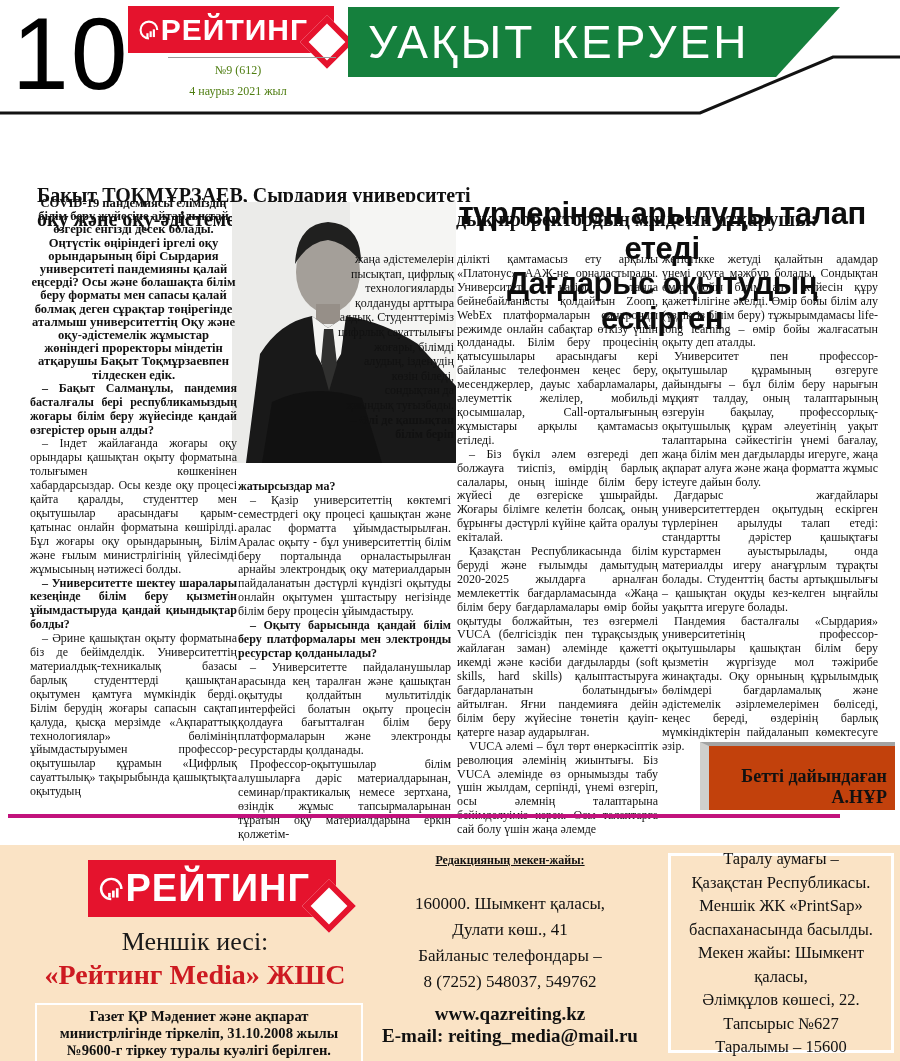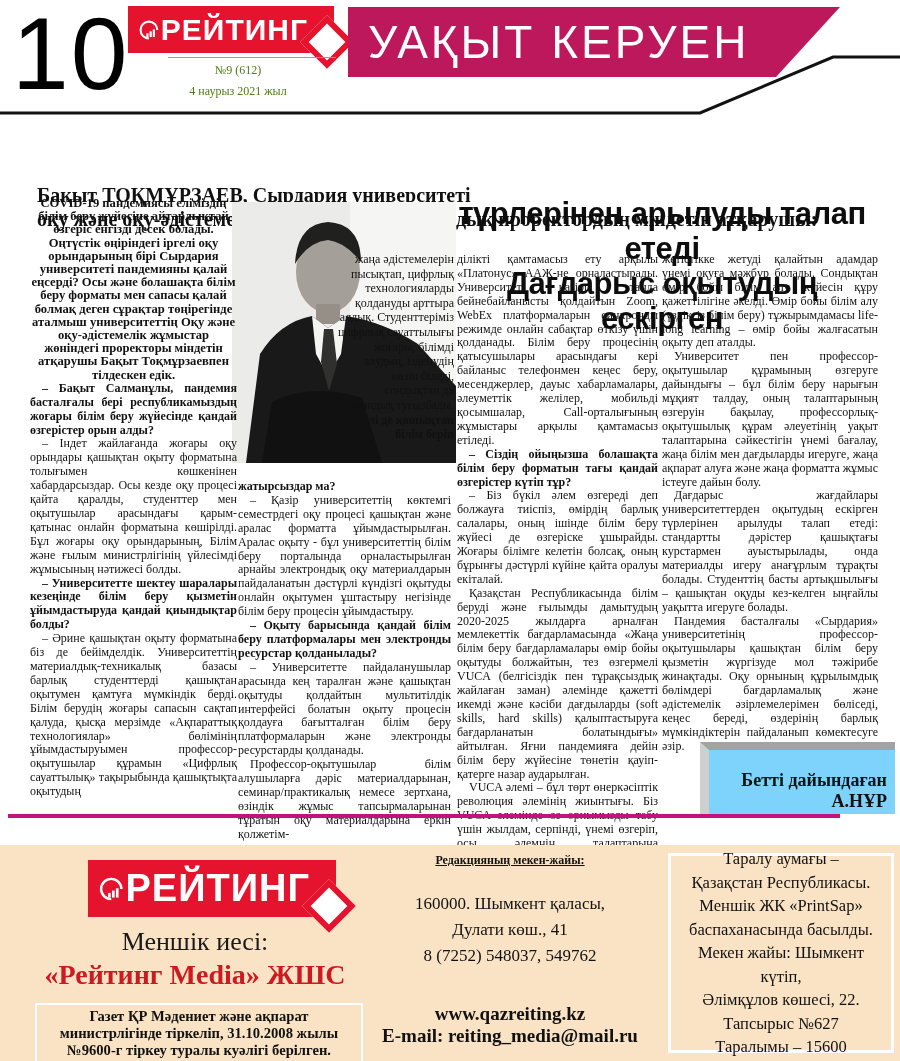--- a/index.html
+++ b/index.html
@@ -12,21 +12,21 @@
   .logo-box{position:absolute;background:#e5132d;display:flex;align-items:center;gap:1px;
       padding:0 26px 0 10px;}
   .logo-box.header-logo{left:128px;top:6px;width:170px;height:47px;}
   .logo-text{color:#fff;font-family:"Liberation Sans",sans-serif;font-weight:bold;}
   .header-logo .logo-text{font-size:30px;letter-spacing:1px;}
   .logo-diamond{position:absolute;right:-12px;bottom:-8px;width:26px;height:26px;background:#fff;
       transform:rotate(45deg);border:6px solid #e5132d;}
   .logo-underline{position:absolute;left:168px;top:57px;width:168px;height:1px;background:#9a9a9a;}
   .issue-block{position:absolute;left:140px;top:60px;width:196px;text-align:center;
       font-size:12px;line-height:21px;color:#4d7c0f;}
-  .banner{position:absolute;left:348px;top:7px;width:492px;height:70px;background:#be185d;
+  .banner{position:absolute;left:348px;top:7px;width:492px;height:70px;background:#15803d;
       clip-path:polygon(0 0,100% 0,87% 100%,0 100%);display:flex;align-items:center;}
   .banner-text{color:#fff;font-family:"Liberation Sans",sans-serif;font-size:46px;
       letter-spacing:3px;padding-left:20px;white-space:nowrap;}
   .header-rule{position:absolute;left:0;top:0;width:900px;height:120px;pointer-events:none;}
 
   
   .byline{position:absolute;left:37px;top:142px;width:840px;font-weight:bold;font-size:20px;
       line-height:24px;margin-top:41px;}
 
   
@@ -34,21 +34,21 @@
       font-family:"Liberation Sans",sans-serif;font-weight:bold;font-size:31px;line-height:35px;
       letter-spacing:-0.5px;color:#0d0d0d;}
   .col{position:absolute;font-size:12px;line-height:13.9px;text-align:justify;}
   .para{margin:0;text-indent:12px;}
   .para.lead{font-weight:bold;text-indent:0;text-align:center;font-size:12.6px;line-height:13.2px;}
   .para.q{font-weight:bold;}
   .para.cont{text-indent:0;}
   .photo-side .para{text-align:right;}
   .photo-frame{position:absolute;left:232px;top:202px;width:224px;height:261px;}
   .credit{position:absolute;left:700px;top:742px;width:178px;height:58px;
-      border-left:9px solid #cfcfcd;border-top:8px solid #a3a3a3;background:#7dd3fc;
+      border-left:9px solid #cfcfcd;border-top:4px solid #a3a3a3;background:#c2410c;
       display:flex;flex-direction:column;justify-content:flex-end;align-items:flex-end;
       padding:4px 8px 2px 0;}
   .credit div{font-weight:bold;font-size:18px;line-height:21px;text-align:right;}
   .magenta-rule{position:absolute;left:8px;top:814px;width:832px;height:4px;background:#c2127c;}
 
   
   .footer{position:absolute;left:0;top:845px;width:900px;height:216px;background:#fae3c5;}
   .logo-box.footer-logo{left:88px;top:15px;width:212px;height:57px;}
   .footer-logo .logo-text{font-size:38px;letter-spacing:1px;}
   .owner-label{position:absolute;left:30px;top:82px;width:330px;text-align:center;
@@ -138,21 +138,20 @@
     </div>
   <div class="col" style="left:238px;top:463px;width:213px;margin-top:17px;">
       <p class="para q cont">жатырсыздар ма?</p>
       <p class="para">– Қазір университеттің көктемгі семестрдегі оқу процесі қашықтан және аралас форматта ұйымдастырылған. Аралас оқыту - бұл университеттің білім беру порталында орналастырылған арнайы электрондық оқу материалдарын пайдаланатын дәстүрлі күндізгі оқытуды онлайн оқытумен ұштастыру негізінде білім беру процесін ұйымдастыру.</p>
       <p class="para q">– Оқыту барысында қандай білім беру платформалары мен электронды ресурстар қолданылады?</p>
       <p class="para">– Университетте пайдаланушылар арасында кең таралған және қашықтан оқытуды қолдайтын мультитілдік интерфейсі болатын оқыту процесін қолдауға бағытталған білім беру платформаларын және электронды ресурстарды қолданады.</p>
       <p class="para">Профессор-оқытушылар білім алушыларға дәріс материалдарынан, семинар/практикалық немесе зертхана, өзіндік жұмыс тапсырмаларынан тұратын оқу материалдарына еркін қолжетім-</p>
     </div>
   <div class="col" style="left:457px;top:253px;width:201px;">
       <p class="para cont">ділікті қамтамасыз ету арқылы «Платонус» ААЖ-не орналастырады. Университет қазіргі таңда бейнебайланысты қолдайтын Zoom, WebEx платформаларын синхронды режимде онлайн сабақтар өткізу үшін қолданады. Білім беру процесінің қатысушылары арасындағы кері байланыс телефонмен кеңес беру, месенджерлер, дауыс хабарламалары, әлеуметтік желілер, мобильді қосымшалар, Call-орталығының жұмыстары арқылы қамтамасыз етіледі.</p>
-      <p class="para q">– Сіздің ойыңызша болашақта білім беру форматын тағы қандай өзгерістер күтіп тұр?</p>
       <p class="para">– Біз бүкіл әлем өзгереді деп болжауға тиіспіз, өмірдің барлық салалары, оның ішінде білім беру жүйесі де өзгеріске ұшырайды. Жоғары білімге келетін болсақ, оның бұрынғы дәстүрлі күйіне қайта оралуы екіталай.</p>
       <p class="para">Қазақстан Республикасында білім беруді және ғылымды дамытудың 2020-2025 жылдарға арналған мемлекеттік бағдарламасында «Жаңа білім беру бағдарламалары өмір бойы оқытуды болжайтын, тез өзгермелі VUCA (белгісіздік пен тұрақсыздық жайлаған заман) әлемінде қажетті икемді және кәсіби дағдыларды (soft skills, hard skills) қалыптастыруға бағдарланатын болатындығы» айтылған. Яғни пандемияға дейін білім беру жүйесіне төнетін қауіп-қатерге назар аударылған.</p>
       <p class="para">VUCA әлемі – бұл төрт өнеркәсіптік революция әлемінің жиынтығы. Біз VUCA әлемінде өз орнымызды табу үшін жылдам, серпінді, үнемі өзгеріп, осы әлемнің талаптарына бейімделуіміз керек. Осы талаптарға сай болу үшін жаңа әлемде</p>
     </div>
   <div class="col" style="left:662px;top:253px;width:216px;">
       <p class="para cont">жетістікке жетуді қалайтын адамдар үнемі оқуға мәжбүр болады. Сондықтан өмір бойы білім алу жүйесін құру қажеттілігіне әкелді. Өмір бойы білім алу (үздіксіз білім беру) тұжырымдамасы life-long learning – өмір бойы жалғасатын оқыту деп аталды.</p>
       <p class="para">Университет пен профессор-оқытушылар құрамының өзгеруге дайындығы – бұл білім беру нарығын мұқият талдау, оның талаптарының өзгеруін бақылау, профессорлық-оқытушылық  құрам әлеуетінің уақыт талаптарына сәйкестігін үнемі бағалау, жаңа білім мен дағдыларды игеруге, жаңа ақпарат алуға және жаңа форматта жұмыс істеуге дайын болу.</p>
       <p class="para">Дағдарыс жағдайлары университеттерден оқытудың ескірген түрлерінен арылуды талап етеді: стандартты дәрістер қашықтағы курстармен ауыстырылады, онда материалды игеру анағұрлым тұрақты болады. Студенттің басты артықшылығы – қашықтан оқуды кез-келген ыңғайлы уақытта игеруге болады.</p>
       <p class="para">Пандемия басталғалы «Сырдария» университетінің профессор-оқытушылары қашықтан білім беру қызметін жүргізуде мол тәжірибе жинақтады. Оқу орнының құрылымдық бөлімдері бағдарламалық және әдістемелік әзірлемелерімен бөліседі, кеңес береді, өздерінің барлық мүмкіндіктерін пайдаланып көмектесуге әзір.</p>
     </div>
@@ -178,31 +177,32 @@
     </div>
 
     <div class="owner-label">Меншік иесі:</div>
     <div class="owner-name">«Рейтинг Media» ЖШС</div>
     <div class="reg-box">Газет ҚР Мәдениет және ақпарат министрлігінде тіркеліп, 31.10.2008 жылы №9600-г тіркеу туралы куәлігі берілген.</div>
 
     <div class="addr-heading">Редакцияның мекен-жайы:</div>
     <div class="addr-lines">
         <p class="para">160000. Шымкент қаласы,</p>
         <p class="para">Дулати көш., 41</p>
+        <p class="para">Байланыс телефондары –</p>
         <p class="para">8 (7252) 548037, 549762</p>
       </div>
     <div class="site-line">www.qazreiting.kz</div>
     <div class="email-line">E-mail: reiting_media@mail.ru</div>
 
     <div class="dist-box">
         <p class="para">Таралу аумағы –</p>
         <p class="para">Қазақстан Республикасы.</p>
         <p class="para">Меншік ЖК «PrintSap»</p>
         <p class="para">баспаханасында басылды.</p>
         <p class="para">Мекен жайы:  Шымкент</p>
-        <p class="para">күтіп,</p>
+        <p class="para">қаласы,</p>
         <p class="para">Әлімқұлов көшесі, 22.</p>
         <p class="para">Тапсырыс №627</p>
         <p class="para">Таралымы – 15600</p>
       </div>
   </div>
 
 </div>
 
 </body></html>

